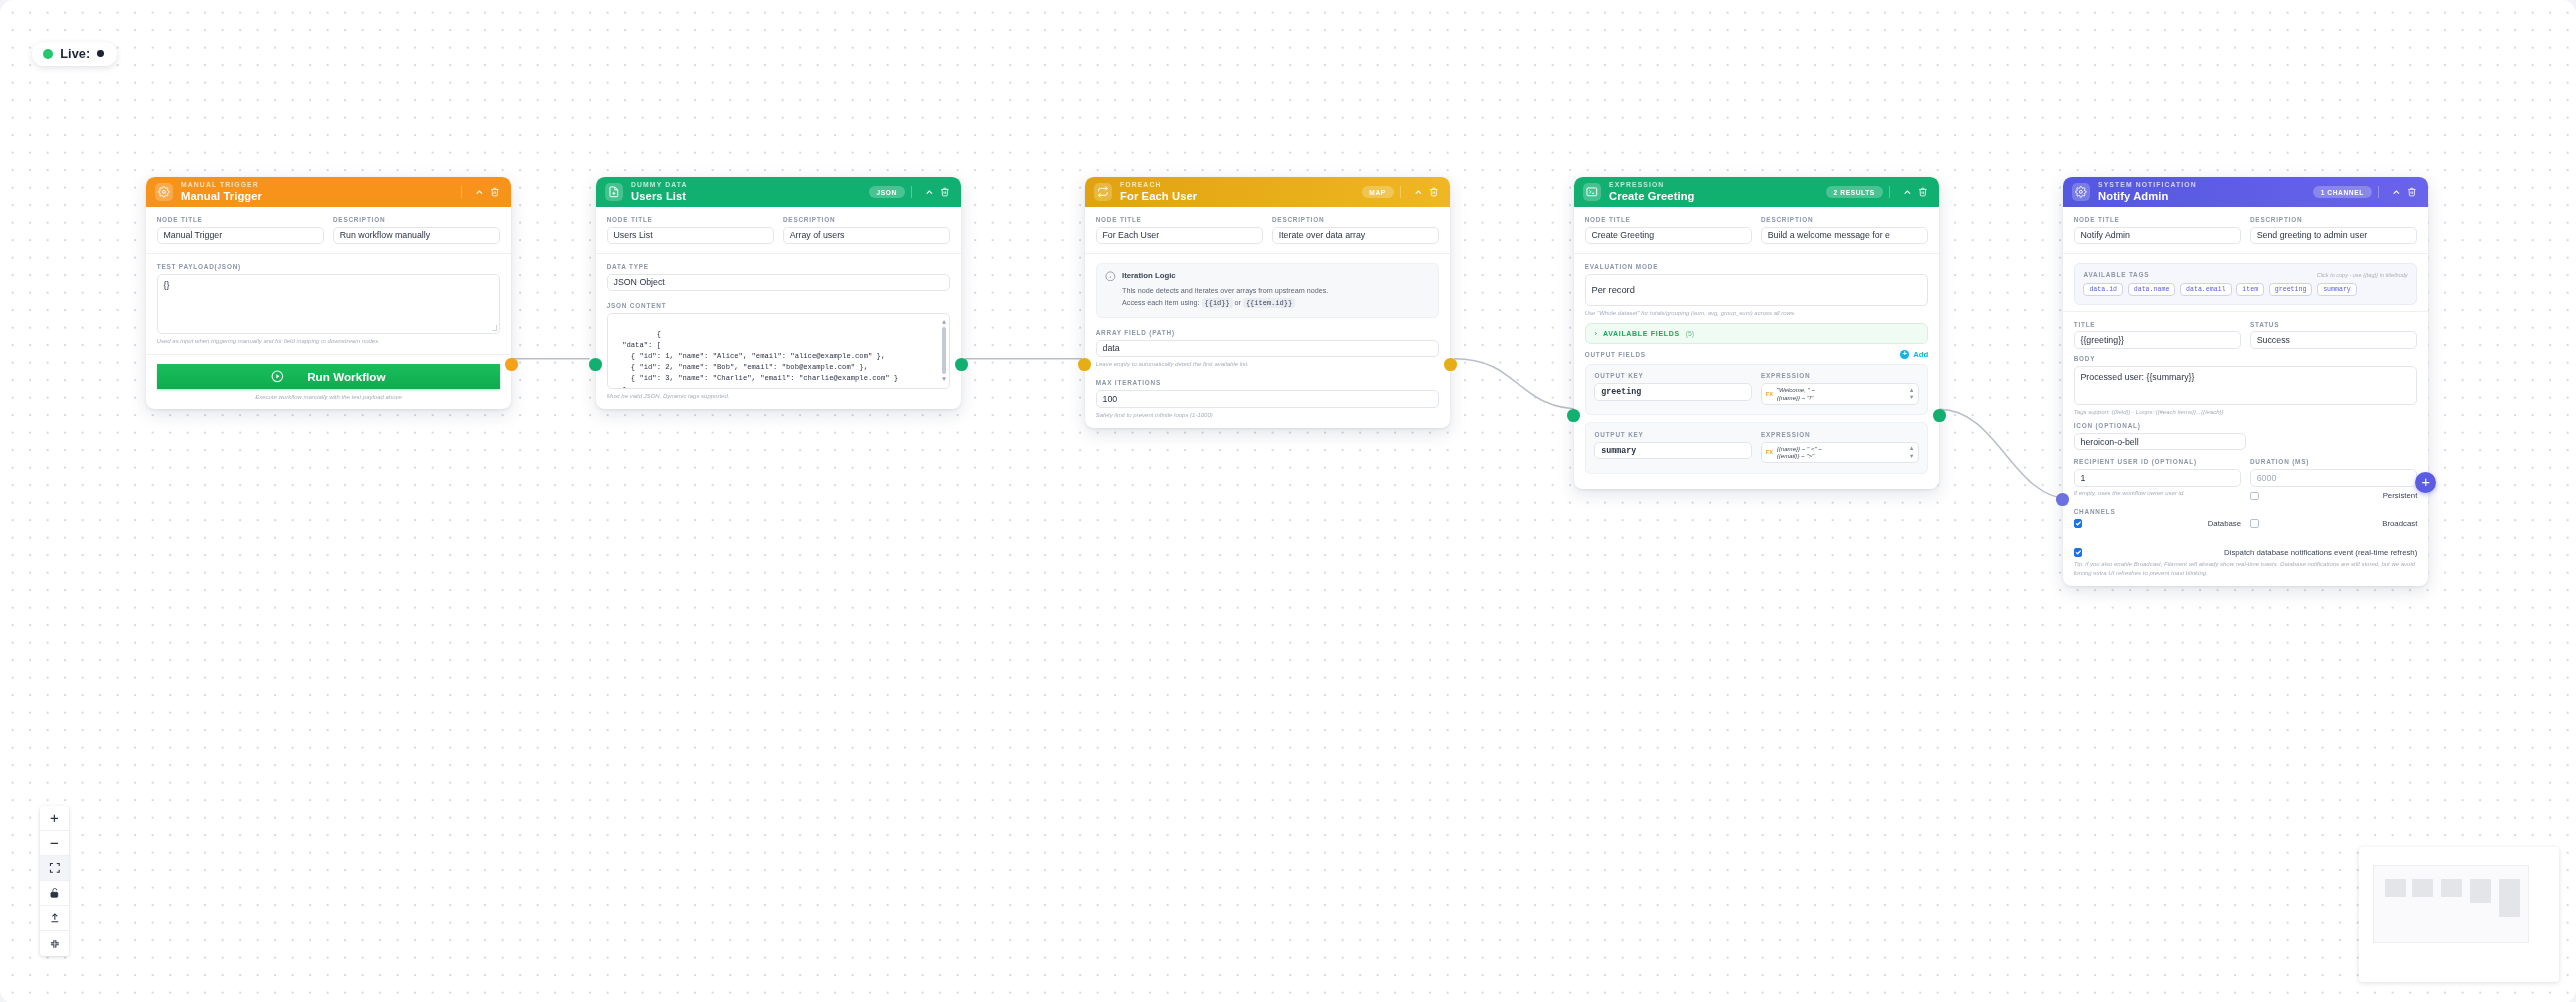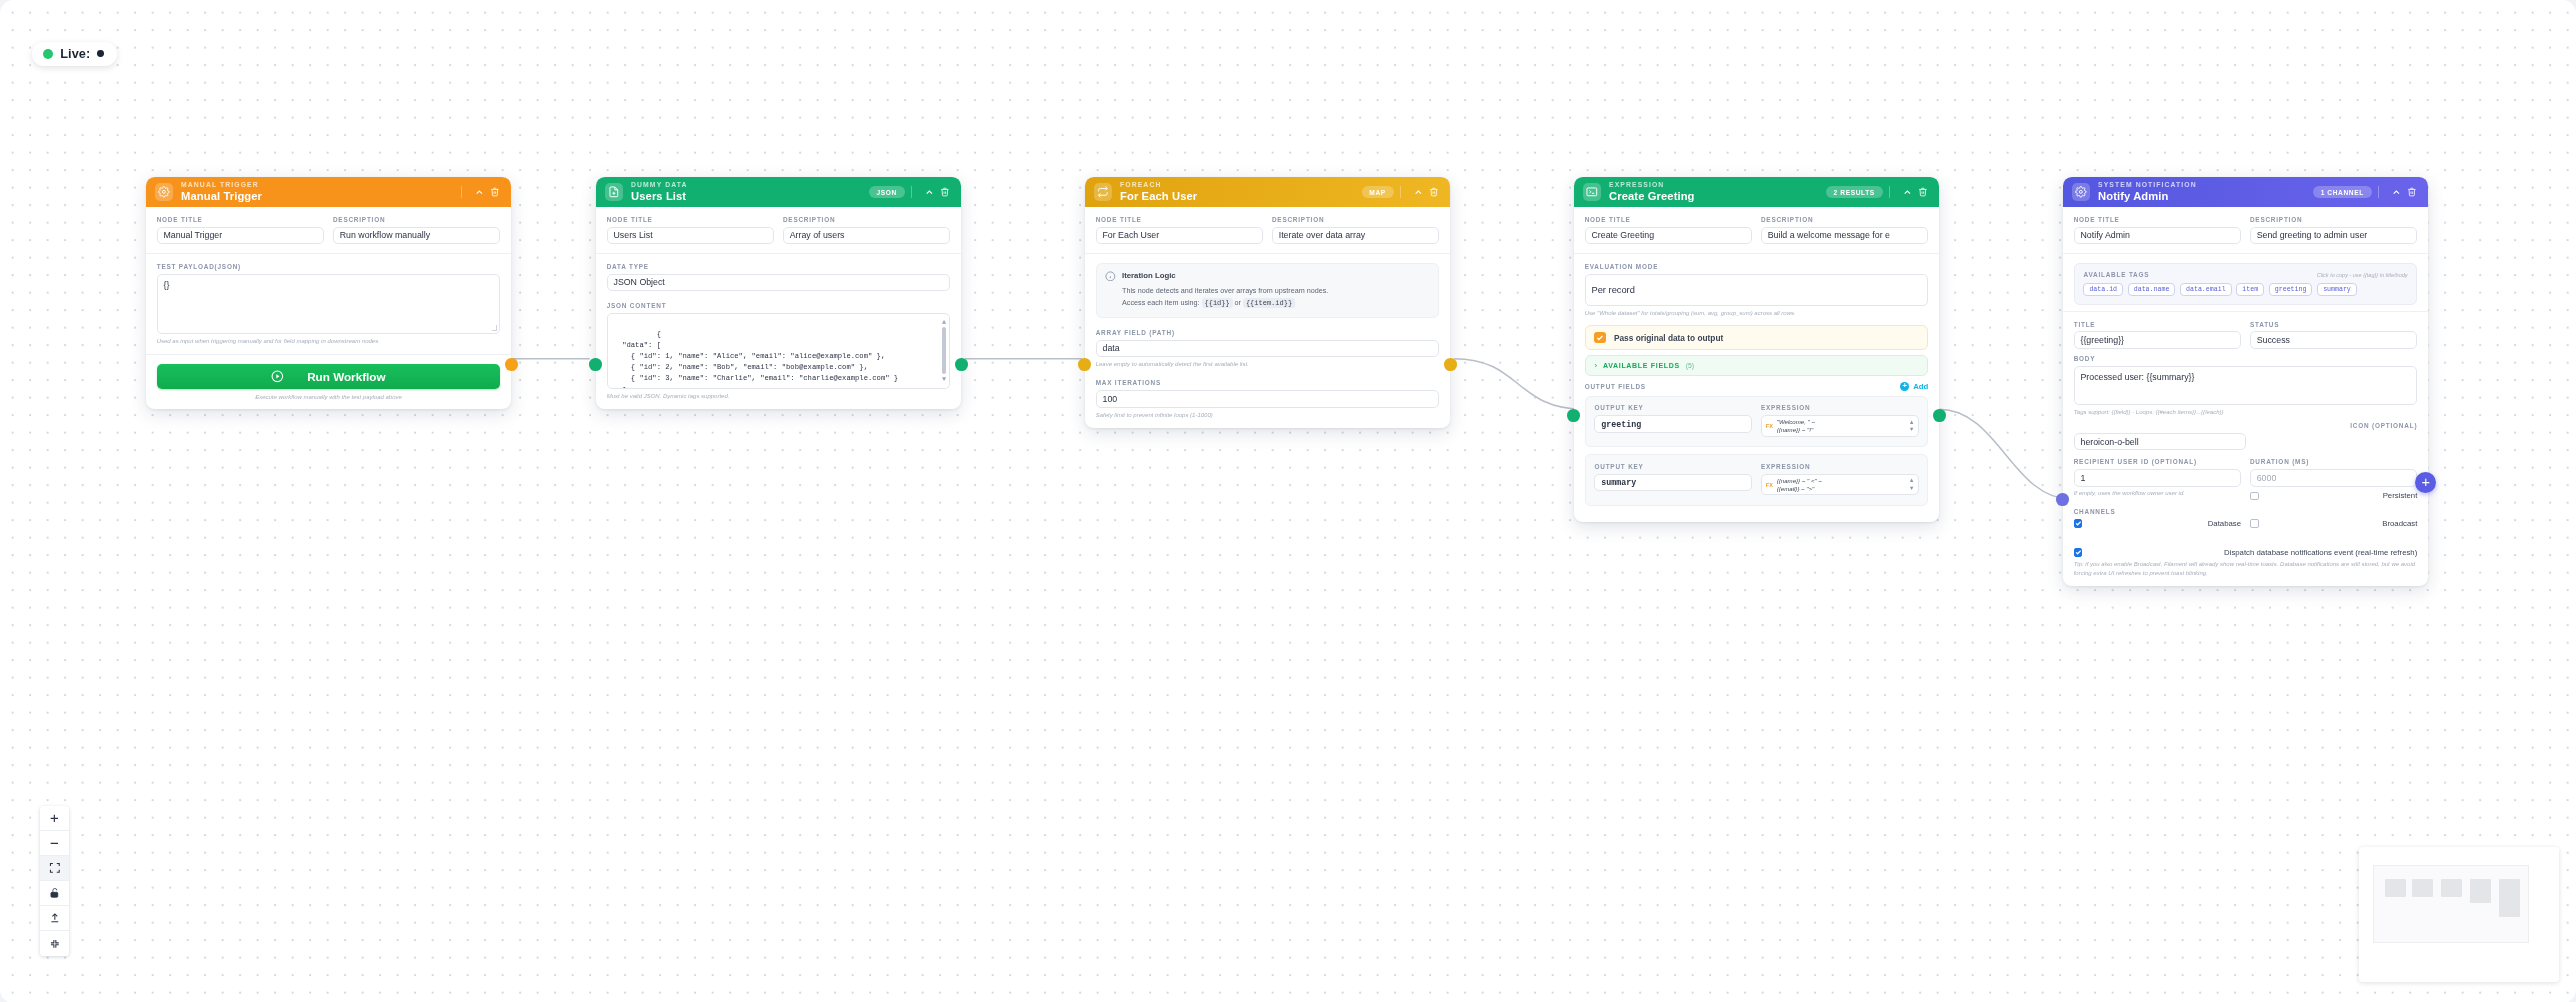--- a/index.html
+++ b/index.html
@@ -168,21 +168,21 @@
   }
   .scroll-track {
     position: absolute; right: 2.9px; top: 4.9px; bottom: 4.9px; width: 4.9px;
     display: flex; flex-direction: column; align-items: center; justify-content: space-between;
   }
   .scroll-track .sc-arrow { font-size: 6.8px; color: #9aa3b2; line-height: 1; }
   .scroll-track .sc-thumb { flex: 1 1 auto; width: 3.9px; background: #c3c9d4; border-radius: 1.9px; margin: 1.9px 0;}
 
   .btn-run {
     background: linear-gradient(180deg,#18bf5b,#10ab4e);
-    color: #fff; border-radius: 5px; height: 25px;
+    color: #fff; border-radius: 0; height: 25px;
     display:flex; align-items:center; justify-content:center; gap:23px;
     font-size: 11.7px; font-weight: 700; cursor: pointer;
     box-shadow: 0 1px 1.9px rgba(16,171,78,.35);
   }
   .btn-run-hint { text-align:center; font-size: 6px; font-style: italic; color:#a6aebc; margin-top:4.9px;}
 
   .infobox {
     background: #f7f8fa; border: 1px solid #edeff3;
     border-radius: 5.8px; padding: 6.8px 8.8px;
   }
@@ -540,30 +540,20 @@
           <div>
             <span class="fld-label">DESCRIPTION</span>
             <div class="inp">Build a welcome message for e</div>
           </div>
         </div>
       </div>
       <div class="sect divided" style="padding-bottom:5.8px;">
         <span class="fld-label">EVALUATION MODE</span>
         <div class="inp tall">Per record</div>
         <div class="hint">Use "Whole dataset" for totals/grouping (sum, avg, group_sum) across all rows.</div>
-      </div>
-      <div class="sect" style="padding-top:1.9px; padding-bottom:4.9px;">
-        <div class="checkbar">
-          <span class="cb-orange">
-            <svg width="7.8" height="7.8" viewBox="0 0 24 24" fill="none" stroke="#fff" stroke-width="4">
-                <polyline points="20 6 9 17 4 12"></polyline>
-              </svg>
-          </span>
-          <span class="cb-label">Pass original data to output</span>
-        </div>
       </div>
       <div class="sect" style="padding-top:0; padding-bottom:5.8px;">
         <div class="fieldsbar">
           <span class="fb-chevron">›</span>
           <span class="fb-label">AVAILABLE FIELDS</span>
           <span class="fb-count">(5)</span>
         </div>
       </div>
       <div class="sect" style="padding-top:0;">
         <div class="of-head">
@@ -690,21 +680,21 @@
           </div>
         </div>
       </div>
       <div class="sect" style="padding-top:1.9px; padding-bottom:3.9px;">
         <span class="fld-label">BODY</span>
         <div class="ta" style="height:39px;">
           <span>Processed user: {{summary}}</span>
         </div>
         <div class="hint">Tags support: {{field}} · Loops: {{#each items}}...{{/each}}</div>
       </div>
-      <div class="sect" style="padding-top:1.9px; padding-bottom:3.9px;text-align:right;">
+      <div class="sect" style="padding-top:1.9px; padding-bottom:3.9px;">
         <span class="fld-label">ICON (OPTIONAL)</span>
         <div class="inp" style="width:50%;">heroicon-o-bell</div>
       </div>
       <div class="sect" style="padding-top:3.9px; padding-bottom:1.9px;">
         <div class="row2">
           <div>
             <span class="fld-label">RECIPIENT USER ID (OPTIONAL)</span>
             <div class="inp">1</div>
             <div class="hint">If empty, uses the workflow owner user id.</div>
           </div>

